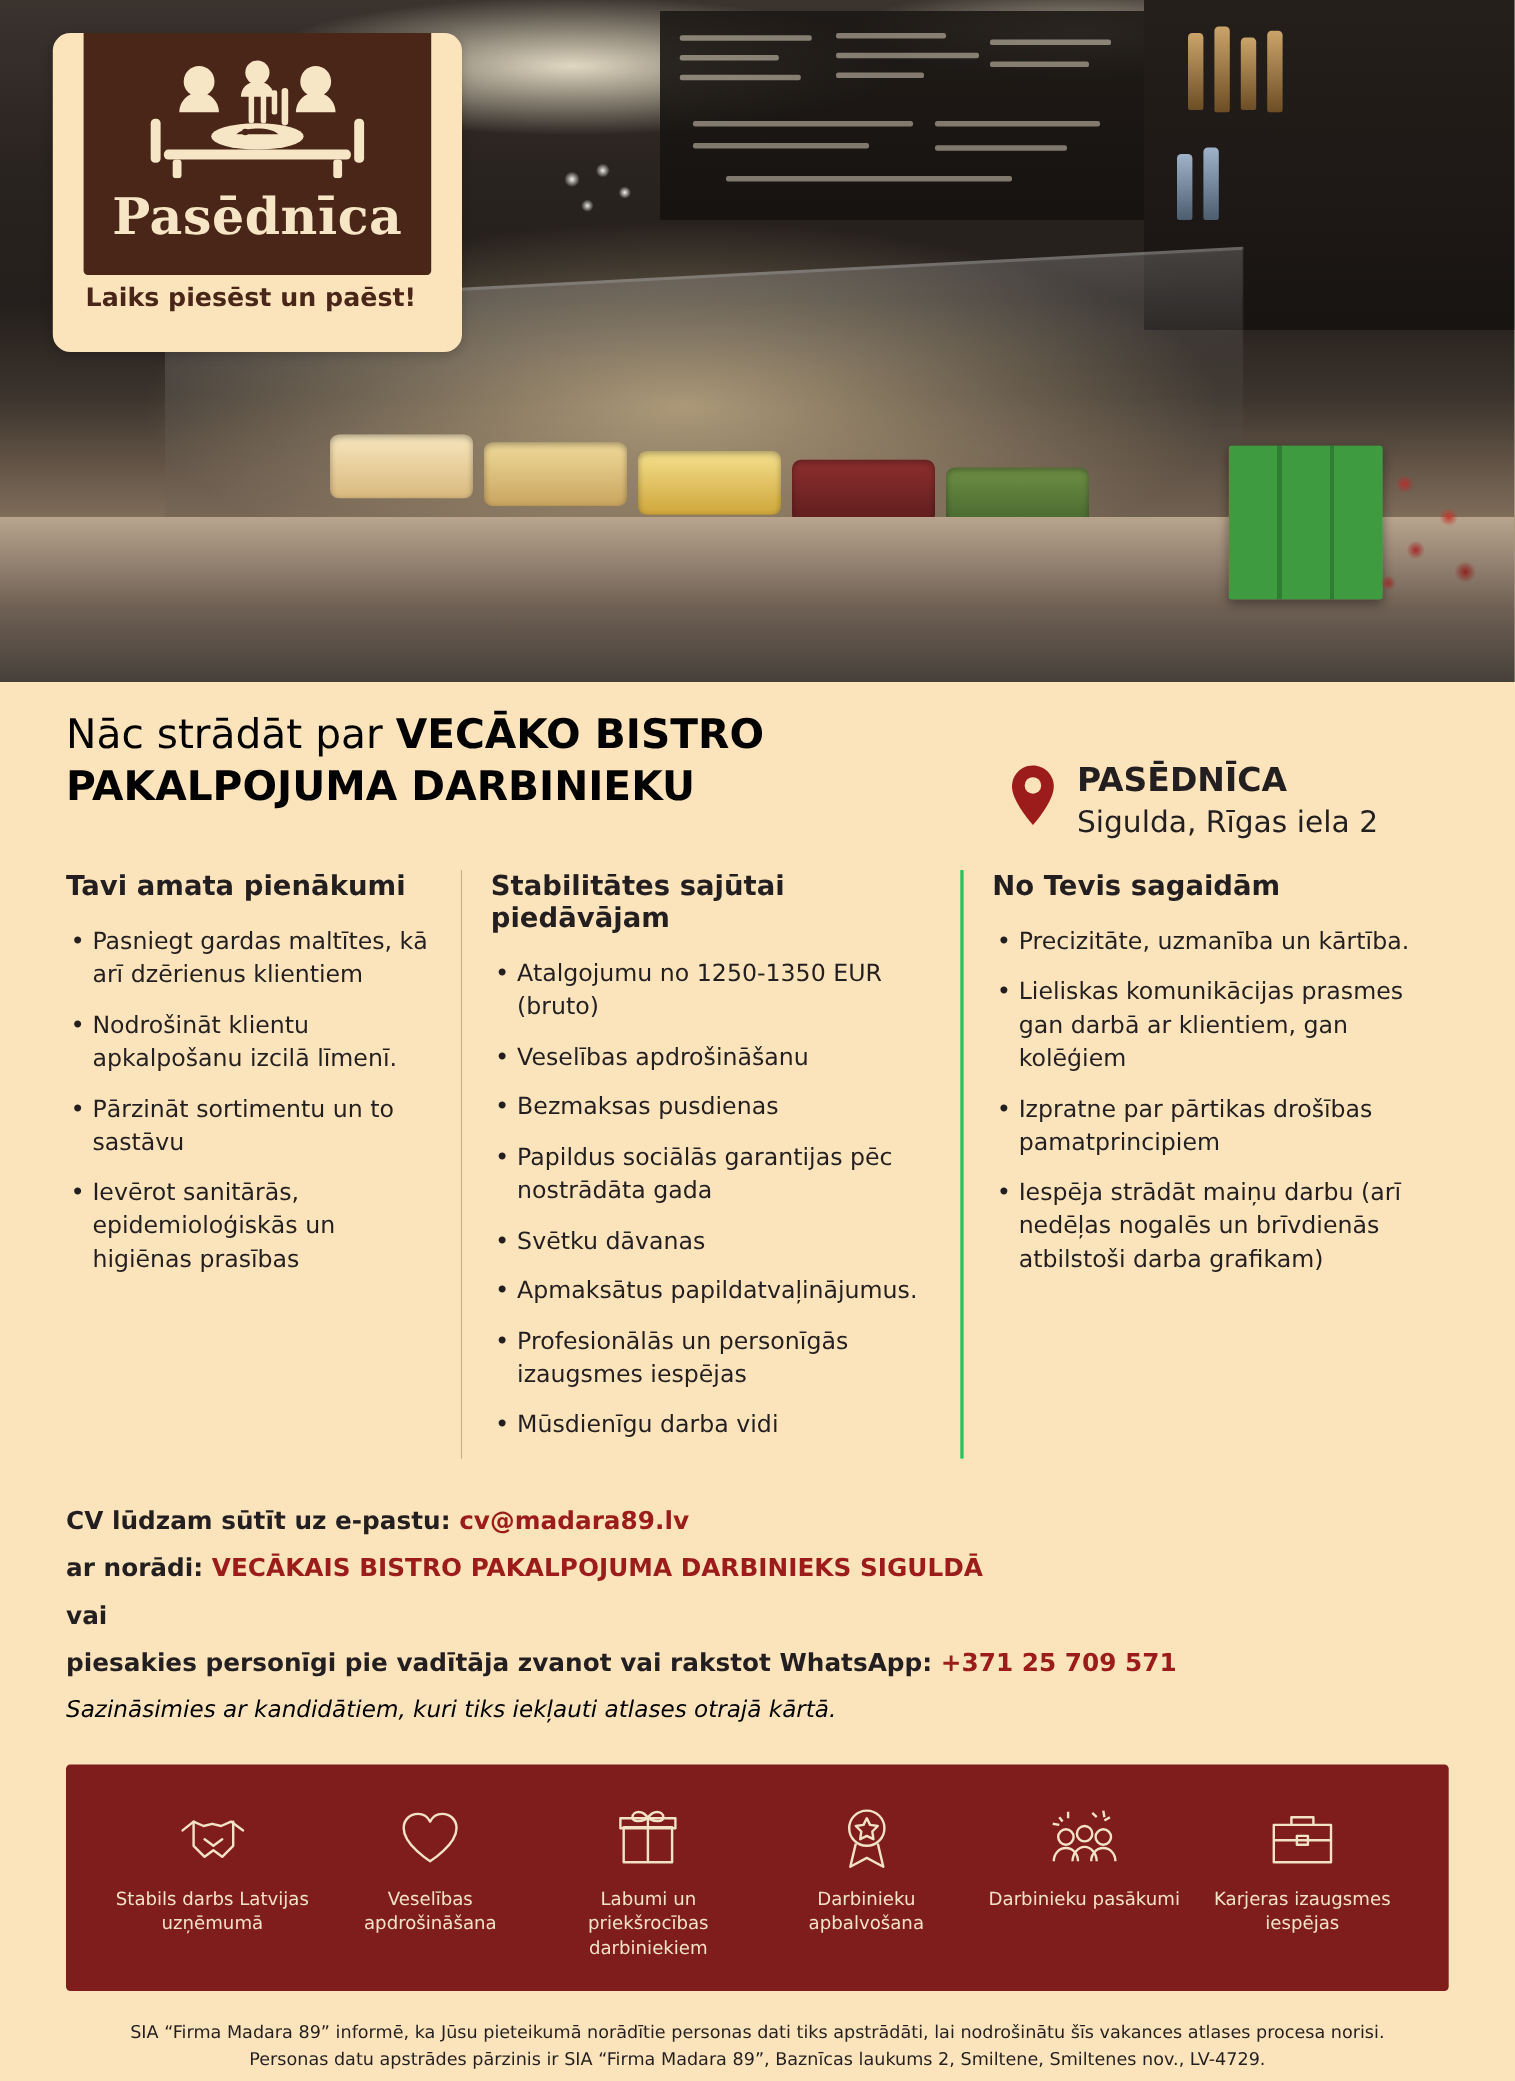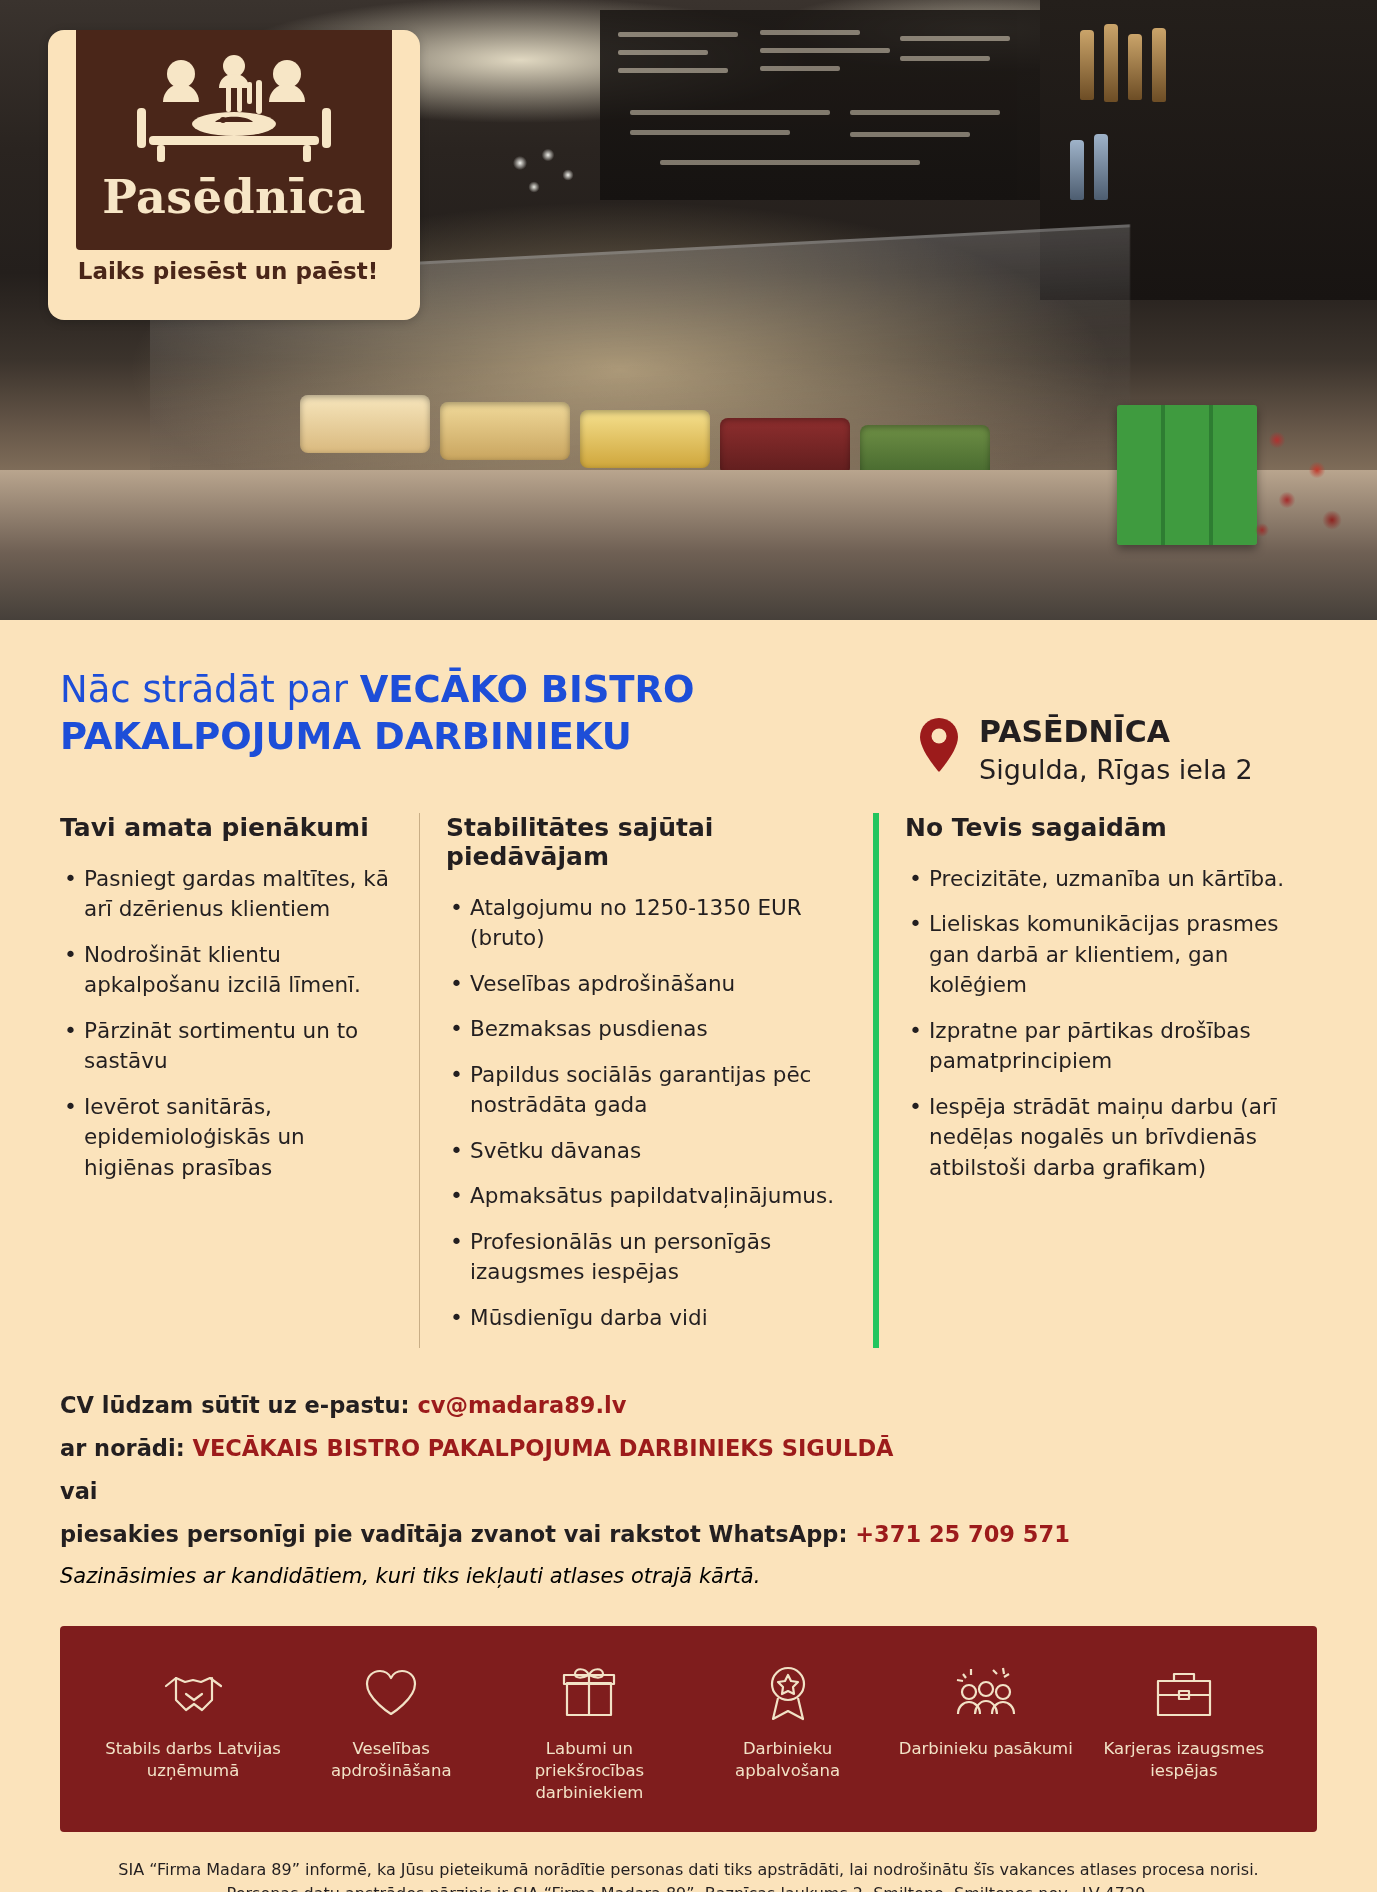--- a/index.html
+++ b/index.html
@@ -125,24 +125,24 @@
     text-align: center;
     color: #4a2619;
     font-size: 23px;
     font-weight: 600;
   }
 
   
   .content { position: relative; padding: 0 60px; }
 
   .headline {
-    margin-top: 46px;
+    margin-top: 24px;
     font-size: 37px;
     line-height: 1.28;
-    color: #1d4ed8;
+    color: #000000;
     font-weight: 400;
     max-width: 790px;
   }
   .headline b { font-weight: 700; }
 
   .loc {
     position: absolute; right: 60px; top: 48px;
     display: flex; gap: 18px; align-items: flex-start;
     width: 400px;
   }
@@ -150,21 +150,21 @@
   .loc-name { font-size: 30px; font-weight: 700; color: #231f20; line-height: 1.2; }
   .loc-addr { font-size: 27px; color: #231f20; margin-top: 4px; }
 
   .cols {
     display: flex;
     margin-top: 52px;
   }
   .col { padding: 0 26px; }
   .col:first-child { padding-left: 0; width: 360px; }
   .col:nth-child(2) { width: 455px; border-left: 1px solid #c8ae86; }
-  .col:nth-child(3) { width: 445px; border-left: 6px solid #22c55e; }
+  .col:nth-child(3) { width: 445px; border-left: 3px solid #22c55e; }
   .col h3 {
     font-size: 25px;
     color: #231f20;
     font-weight: 700;
     margin-bottom: 22px;
   }
   .col ul { list-style: none; }
   .col li {
     position: relative;
     padding-left: 24px;

